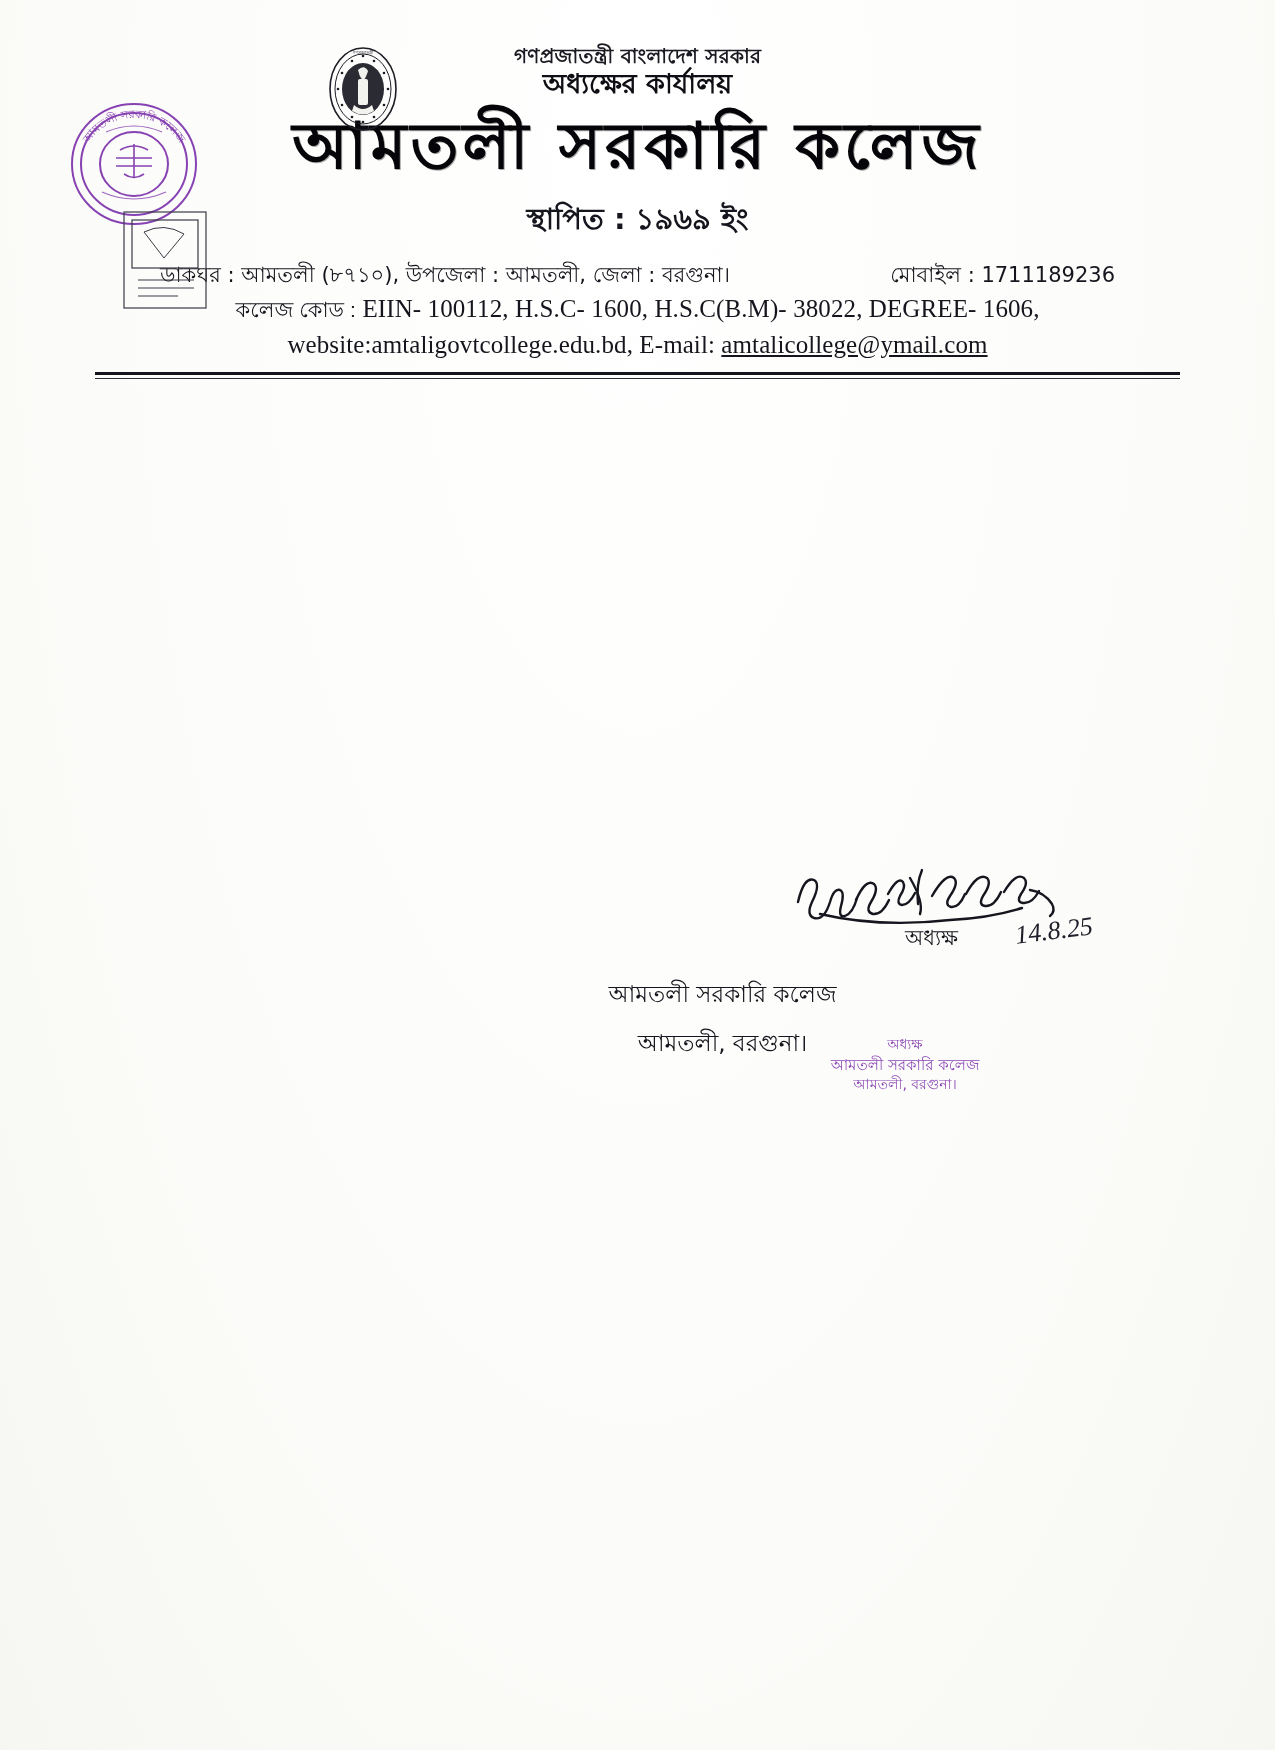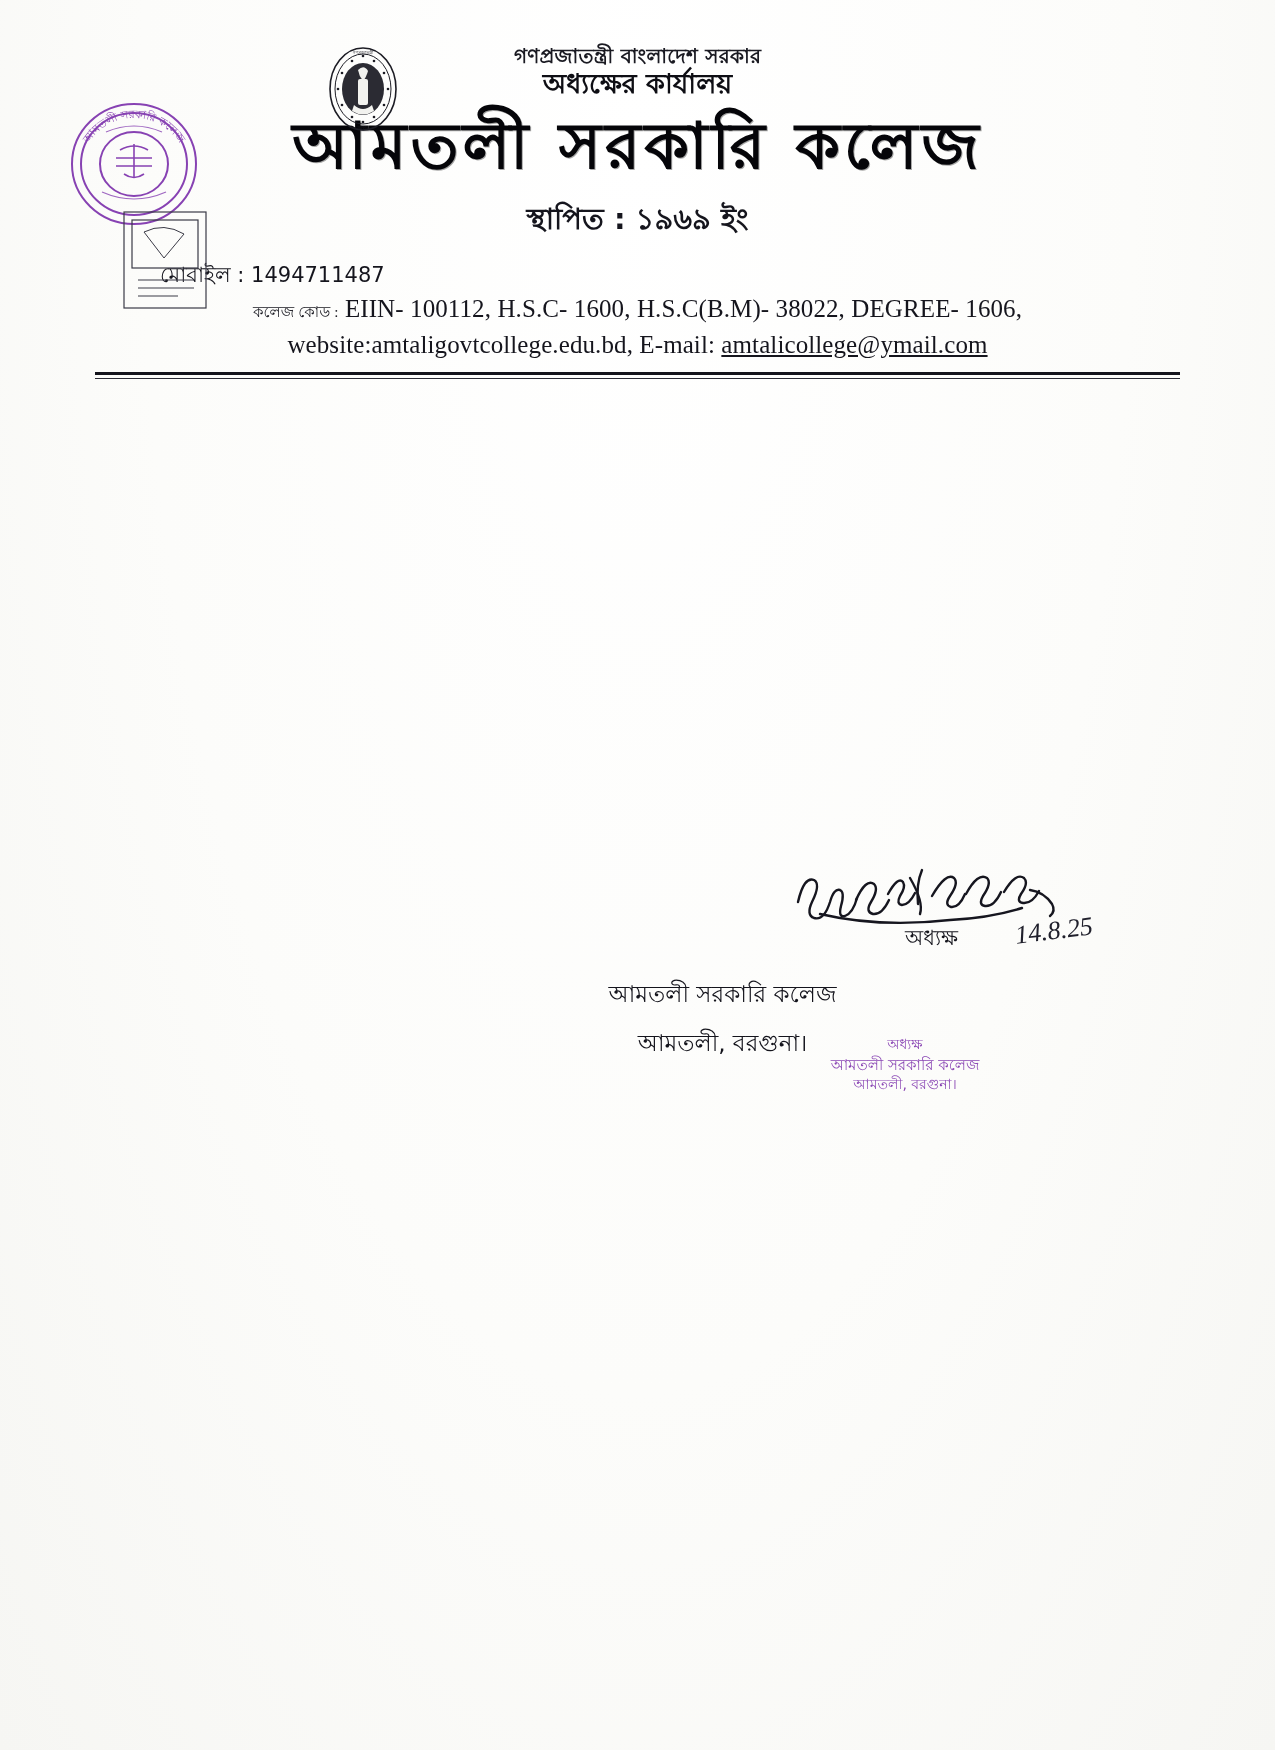--- a/index.html
+++ b/index.html
@@ -89,22 +89,22 @@
     padding: 0 160px 0 160px;
     font-family: "DejaVu Sans", sans-serif;
     font-size: 21px;
   }
   .contact-line {
     font-family: "Liberation Serif", serif;
     font-size: 25px;
     letter-spacing: .1px;
   }
   .contact-line .bn {
-    font-family: Liberation Serif, serif;
-    font-size: 15px;
+    font-family: Liberation Sans, sans-serif;
+    font-size: 21px;
   }
   .email-underline {
     text-decoration: underline;
     text-underline-offset: 2px;
     text-align: right;
   }
 
   .double-rule {
     margin: 10px 95px 0 95px;
     border-top: 3px solid #14141c;
@@ -264,21 +264,22 @@
       <text x="36" y="83" font-size="4.2" text-anchor="middle" fill="#1c1c24" font-family="DejaVu Sans, sans-serif">সরকার</text>
     </svg>
 
     <div class="gov-line">গণপ্রজাতন্ত্রী বাংলাদেশ সরকার</div>
     <div class="office-line">অধ্যক্ষের কার্যালয়</div>
     <div class="college-title">আমতলী সরকারি কলেজ</div>
     <div class="established">স্থাপিত : ১৯৬৯ ইং</div>
 
     <div class="contact-block">
       <div class="contact-row1">
-        <span>মোবাইল : 1494711487</span>
+        <span>ডাকঘর : আমতলী  (৮৭১০), উপজেলা : আমতলী, জেলা : বরগুনা।</span>
+        <span>মোবাইল : 1711189236</span>
       </div>
       <div class="contact-line">
         <span class="bn">কলেজ কোড :</span>
         <span>EIIN- 100112, H.S.C- 1600, H.S.C(B.M)- 38022, DEGREE- 1606,</span>
       </div>
       <div class="contact-line">
         <span>website:amtaligovtcollege.edu.bd, E-mail: </span><span class="email-underline">amtalicollege@ymail.com</span>
       </div>
     </div>
 

